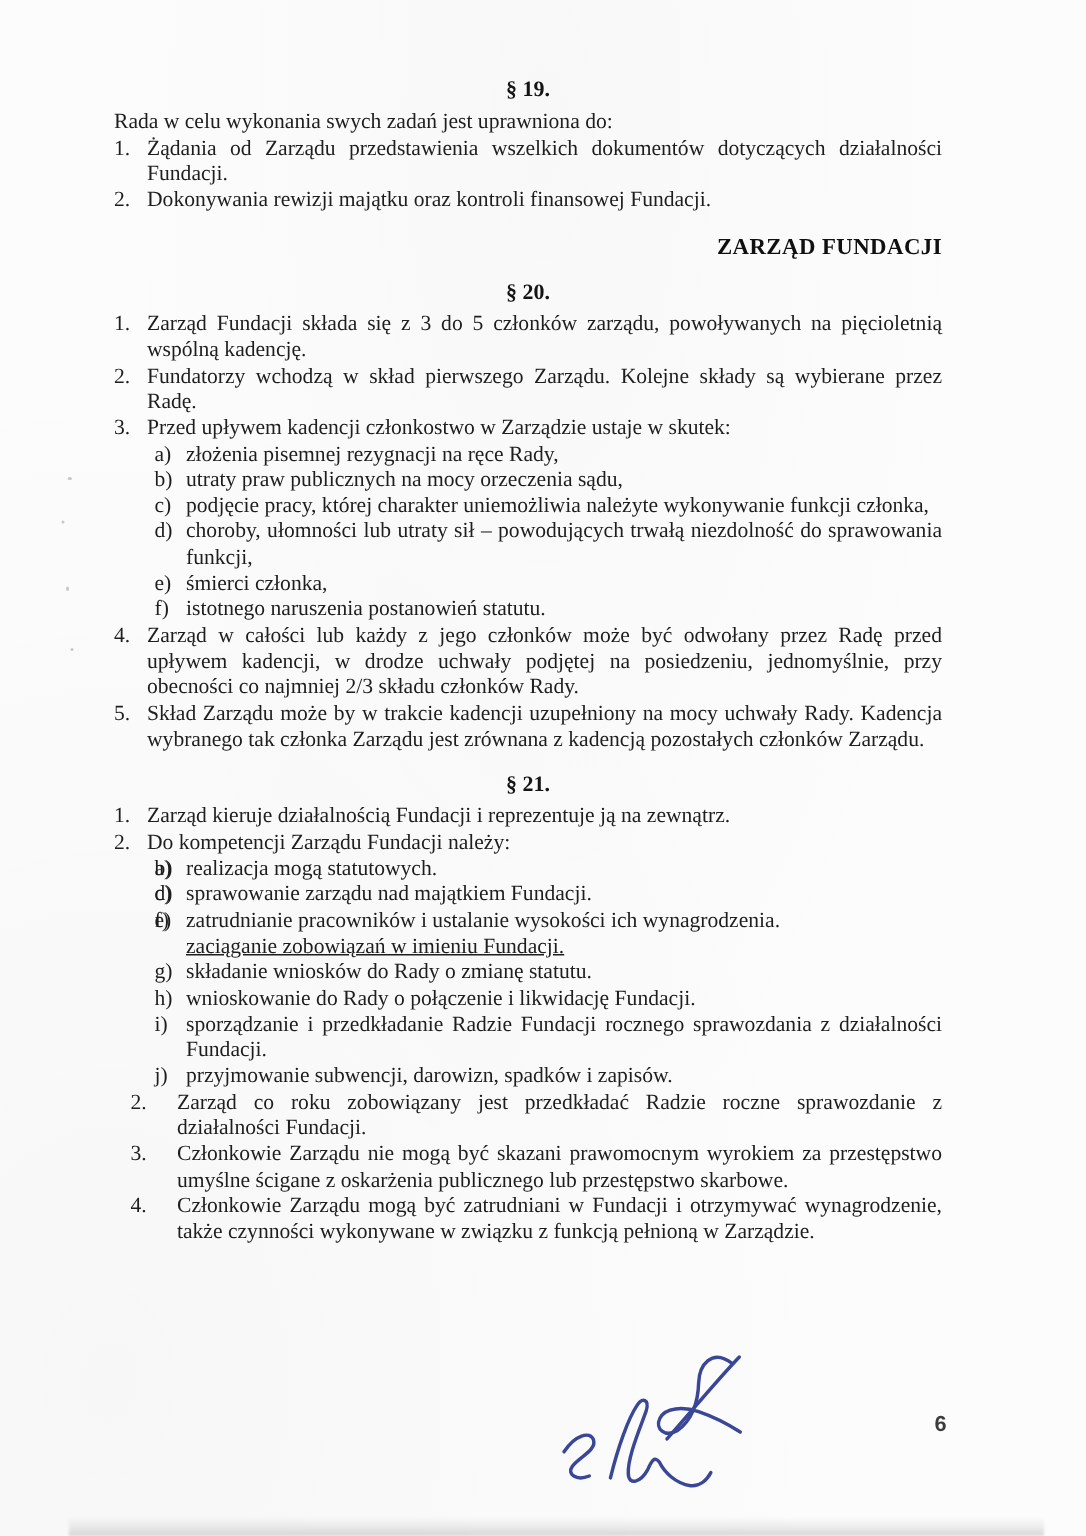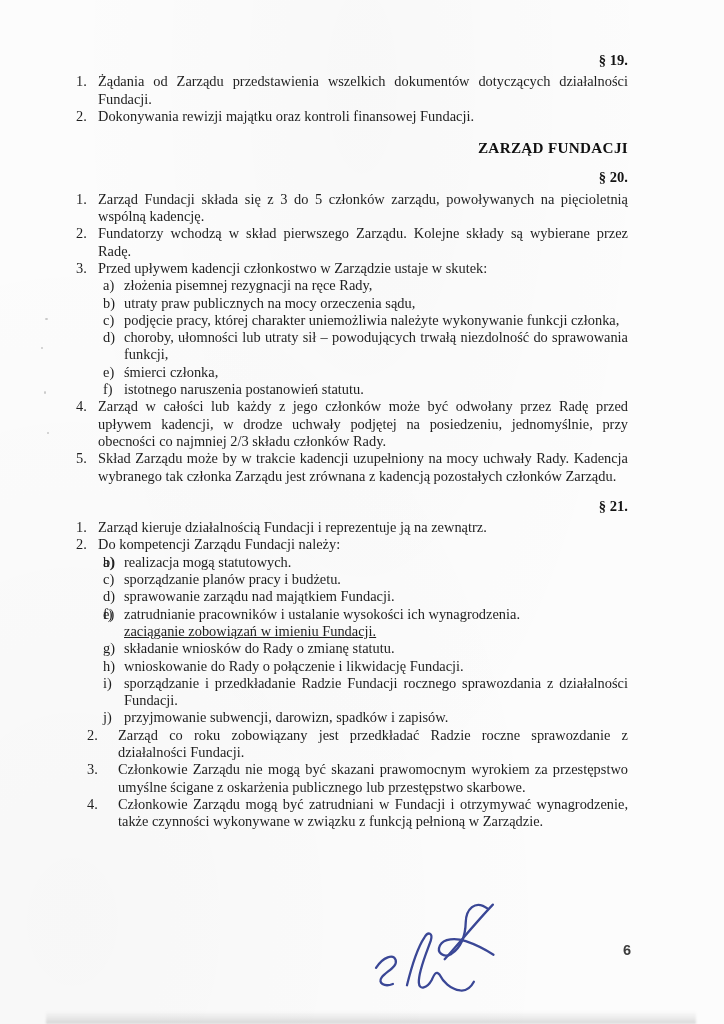--- a/index.html
+++ b/index.html
@@ -15,21 +15,21 @@
     font-family:"Liberation Serif","DejaVu Serif",serif;
     color:#1e1e1e;
   }
   .textblock{
     position:absolute;
     left:76px;top:52px;width:552px;
     font-size:14.4px;line-height:17.3px;
     text-align:justify;
   }
   .sec-heading{
-    text-align:right;font-weight:bold;font-size:14.6px;
+    text-align:center;font-weight:bold;font-size:14.6px;
     margin:13px 0 4px 0;color:#141414;
   }
   .sec-heading.first{margin-top:0;}
   .doc-title{
     text-align:right;font-weight:bold;font-size:15.2px;
     letter-spacing:.3px;margin:14px 0 2px 0;color:#101010;
   }
   .para{margin:0;}
   .item{position:relative;margin:0;}
   .item .marker{position:absolute;top:0;}
@@ -61,41 +61,42 @@
   .speck.s3{left:44px;top:391px;width:2px;height:3px;}
   .speck.s4{left:47px;top:432px;width:2px;height:2px;}
 </style>
 </head>
 <body>
 
 <div class="page">
 
   <div class="textblock" id="doc">
       <div class="sec-heading first">§ 19.</div>
+      <p class="para">Rada w celu wykonania swych zadań jest uprawniona do:</p>
       <div class="item lvl-num"><span class="marker">1.</span><span>Żądania od Zarządu przedstawienia wszelkich dokumentów dotyczących działalności Fundacji.</span></div>
       <div class="item lvl-num"><span class="marker">2.</span><span>Dokonywania rewizji majątku oraz kontroli finansowej Fundacji.</span></div>
       <div class="doc-title">ZARZĄD FUNDACJI</div>
       <div class="sec-heading">§ 20.</div>
       <div class="item lvl-num"><span class="marker">1.</span><span>Zarząd Fundacji składa się z 3 do 5 członków zarządu, powoływanych na pięcioletnią wspólną kadencję.</span></div>
       <div class="item lvl-num"><span class="marker">2.</span><span>Fundatorzy wchodzą w skład pierwszego Zarządu. Kolejne składy są wybierane przez Radę.</span></div>
       <div class="item lvl-num"><span class="marker">3.</span><span>Przed upływem kadencji członkostwo w Zarządzie ustaje w skutek:</span></div>
       <div class="item lvl-letter"><span class="marker">a)</span><span>złożenia pisemnej rezygnacji na ręce Rady,</span></div>
       <div class="item lvl-letter"><span class="marker">b)</span><span>utraty praw publicznych na mocy orzeczenia sądu,</span></div>
       <div class="item lvl-letter"><span class="marker">c)</span><span>podjęcie pracy, której charakter uniemożliwia należyte wykonywanie funkcji członka,</span></div>
       <div class="item lvl-letter"><span class="marker">d)</span><span>choroby, ułomności lub utraty sił – powodujących trwałą niezdolność do sprawowania funkcji,</span></div>
       <div class="item lvl-letter"><span class="marker">e)</span><span>śmierci członka,</span></div>
       <div class="item lvl-letter"><span class="marker">f)</span><span>istotnego naruszenia postanowień statutu.</span></div>
       <div class="item lvl-num"><span class="marker">4.</span><span>Zarząd w całości lub każdy z jego członków może być odwołany przez Radę przed upływem kadencji, w drodze uchwały podjętej na posiedzeniu, jednomyślnie, przy obecności co najmniej 2/3 składu członków Rady.</span></div>
       <div class="item lvl-num"><span class="marker">5.</span><span>Skład Zarządu może by w trakcie kadencji uzupełniony na mocy uchwały Rady. Kadencja wybranego tak członka Zarządu jest zrównana z kadencją pozostałych członków Zarządu.</span></div>
       <div class="sec-heading">§ 21.</div>
       <div class="item lvl-num"><span class="marker">1.</span><span>Zarząd kieruje działalnością Fundacji i reprezentuje ją na zewnątrz.</span></div>
       <div class="item lvl-num"><span class="marker">2.</span><span>Do kompetencji Zarządu Fundacji należy:</span></div>
       <div class="item lvl-letter"><span class="marker">a)</span></div>
       <div class="item lvl-letter"><span class="marker">b)</span><span>realizacja mogą statutowych.</span></div>
-      <div class="item lvl-letter"><span class="marker">c)</span><span>sporządzanie planów pracy i budżetu.</span></div>
+      <div class="item lvl-letter"><span class="marker">c)</span></div>
       <div class="item lvl-letter"><span class="marker">d)</span><span>sprawowanie zarządu nad majątkiem Fundacji.</span></div>
       <div class="item lvl-letter"><span class="marker">e)</span></div>
       <div class="item lvl-letter"><span class="marker">f)</span><span>zatrudnianie pracowników i ustalanie wysokości ich wynagrodzenia.</span></div>
       <div class="item lvl-cont"><span>zaciąganie zobowiązań w imieniu Fundacji.</span></div>
       <div class="item lvl-letter"><span class="marker">g)</span><span>składanie wniosków do Rady o zmianę statutu.</span></div>
       <div class="item lvl-letter"><span class="marker">h)</span><span>wnioskowanie do Rady o połączenie i likwidację Fundacji.</span></div>
       <div class="item lvl-letter"><span class="marker">i)</span><span>sporządzanie i przedkładanie Radzie Fundacji rocznego sprawozdania z działalności Fundacji.</span></div>
       <div class="item lvl-letter"><span class="marker">j)</span><span>przyjmowanie subwencji, darowizn, spadków i zapisów.</span></div>
       <div class="item lvl-num2"><span class="marker">2.</span><span>Zarząd co roku zobowiązany jest przedkładać Radzie roczne sprawozdanie z działalności Fundacji.</span></div>
       <div class="item lvl-num2"><span class="marker">3.</span><span>Członkowie Zarządu nie mogą być skazani prawomocnym wyrokiem za przestępstwo umyślne ścigane z oskarżenia publicznego lub przestępstwo skarbowe.</span></div>

